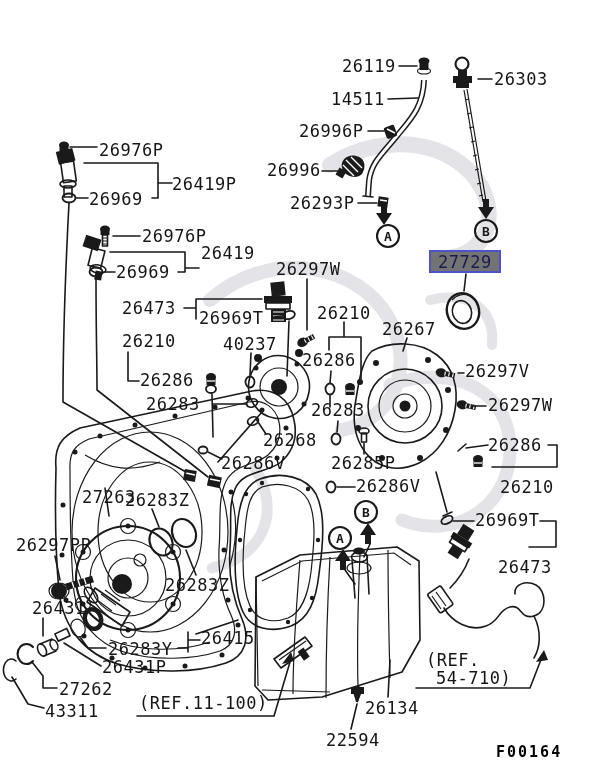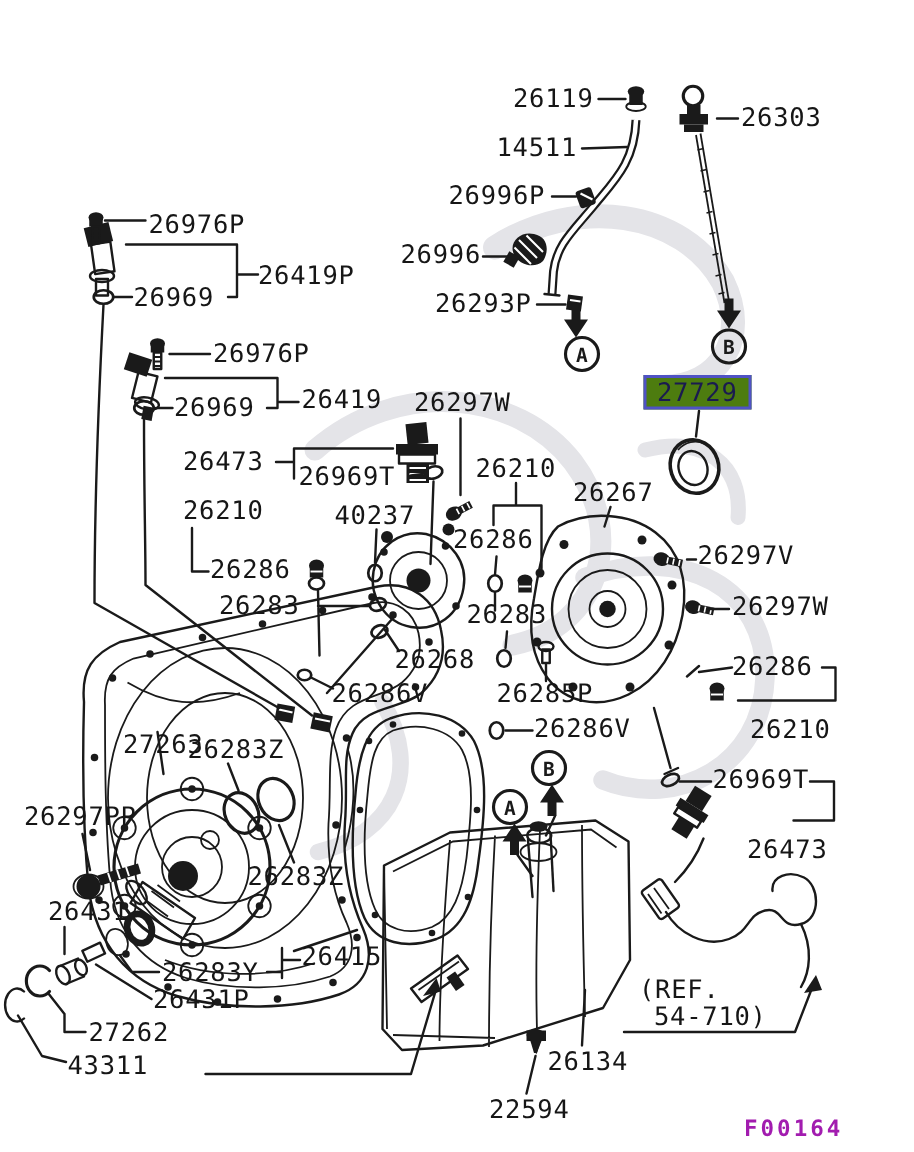--- a/index.html
+++ b/index.html
@@ -6,26 +6,26 @@
   .diagram-root {
     position:relative; width:609px; height:768px; background:#ffffff;
     overflow:hidden; font-family:"DejaVu Sans Mono","Liberation Mono",monospace;
   }
   .diagram-root svg { position:absolute; left:0; top:0; }
   .lbl {
     position:absolute; font:17px/18px "DejaVu Sans Mono","Liberation Mono",monospace;
     letter-spacing:.5px; color:#161616; white-space:nowrap; z-index:2;
   }
   .lbl.hl {
-    background:#4d7c0f; border:2px solid #4f52c4; color:#1a1a50;
+    background:#737373; border:2px solid #4f52c4; color:#1a1a50;
     padding:1px 7px 0 7px; line-height:18px; top:250px; left:429px; z-index:3;
   }
   .figcode {
     position:absolute; font:bold 15px/16px "DejaVu Sans Mono","Liberation Mono",monospace;
-    letter-spacing:2px; color:#a21caf; z-index:2;
+    letter-spacing:2px; color:#000000; z-index:2;
   }
   .ln { stroke:#1a1a1a; stroke-width:1.6; fill:none; stroke-linecap:round; stroke-linejoin:round; }
   .ln2 { stroke:#1a1a1a; stroke-width:2.1; fill:none; stroke-linecap:round; stroke-linejoin:round; }
   .thin { stroke:#1a1a1a; stroke-width:1.2; fill:none; }
   .dark { fill:#1a1a1a; stroke:none; }
   .wm { stroke:#e4e4e8; fill:none; stroke-linecap:round; }
   .cl { font:bold 13px "DejaVu Sans Mono","Liberation Mono",monospace; fill:#1a1a1a; }
 </style>
 </head>
 <body>
@@ -432,21 +432,21 @@
 <div class="lbl" style="left:342px;top:57px">26119</div>
 <div class="lbl" style="left:494px;top:70px">26303</div>
 <div class="lbl" style="left:331px;top:90px">14511</div>
 <div class="lbl" style="left:299px;top:122px">26996P</div>
 <div class="lbl" style="left:267px;top:161px">26996</div>
 <div class="lbl" style="left:290px;top:194px">26293P</div>
 <div class="lbl" style="left:99px;top:141px">26976P</div>
 <div class="lbl" style="left:172px;top:175px">26419P</div>
 <div class="lbl" style="left:89px;top:190px">26969</div>
 <div class="lbl" style="left:142px;top:227px">26976P</div>
-<div class="lbl" style="left:201px;top:258px">26419</div>
+<div class="lbl" style="left:201px;top:244px">26419</div>
 <div class="lbl" style="left:116px;top:263px">26969</div>
 <div class="lbl" style="left:276px;top:260px">26297W</div>
 <div class="lbl hl">27729</div>
 <div class="lbl" style="left:122px;top:299px">26473</div>
 <div class="lbl" style="left:199px;top:309px">26969T</div>
 <div class="lbl" style="left:317px;top:304px">26210</div>
 <div class="lbl" style="left:382px;top:320px">26267</div>
 <div class="lbl" style="left:122px;top:332px">26210</div>
 <div class="lbl" style="left:223px;top:335px">40237</div>
 <div class="lbl" style="left:302px;top:351px">26286</div>
@@ -465,20 +465,21 @@
 <div class="lbl" style="left:125px;top:491px">26283Z</div>
 <div class="lbl" style="left:475px;top:511px">26969T</div>
 <div class="lbl" style="left:16px;top:536px">26297PP</div>
 <div class="lbl" style="left:498px;top:558px">26473</div>
 <div class="lbl" style="left:165px;top:576px">26283Z</div>
 <div class="lbl" style="left:32px;top:599px">26431</div>
 <div class="lbl" style="left:201px;top:629px">26415</div>
 <div class="lbl" style="left:108px;top:640px">26283Y</div>
 <div class="lbl" style="left:102px;top:658px">26431P</div>
 <div class="lbl" style="left:59px;top:680px">27262</div>
+<div class="lbl" style="left:139px;top:694px">(REF.11-100)</div>
 <div class="lbl" style="left:45px;top:702px">43311</div>
 <div class="lbl" style="left:365px;top:699px">26134</div>
 <div class="lbl" style="left:426px;top:651px">(REF.</div>
 <div class="lbl" style="left:436px;top:669px">54-710)</div>
 <div class="lbl" style="left:326px;top:731px">22594</div>
 <div class="figcode" style="left:496px;top:744px">F00164</div>
 
 </div>
 
 </body></html>

